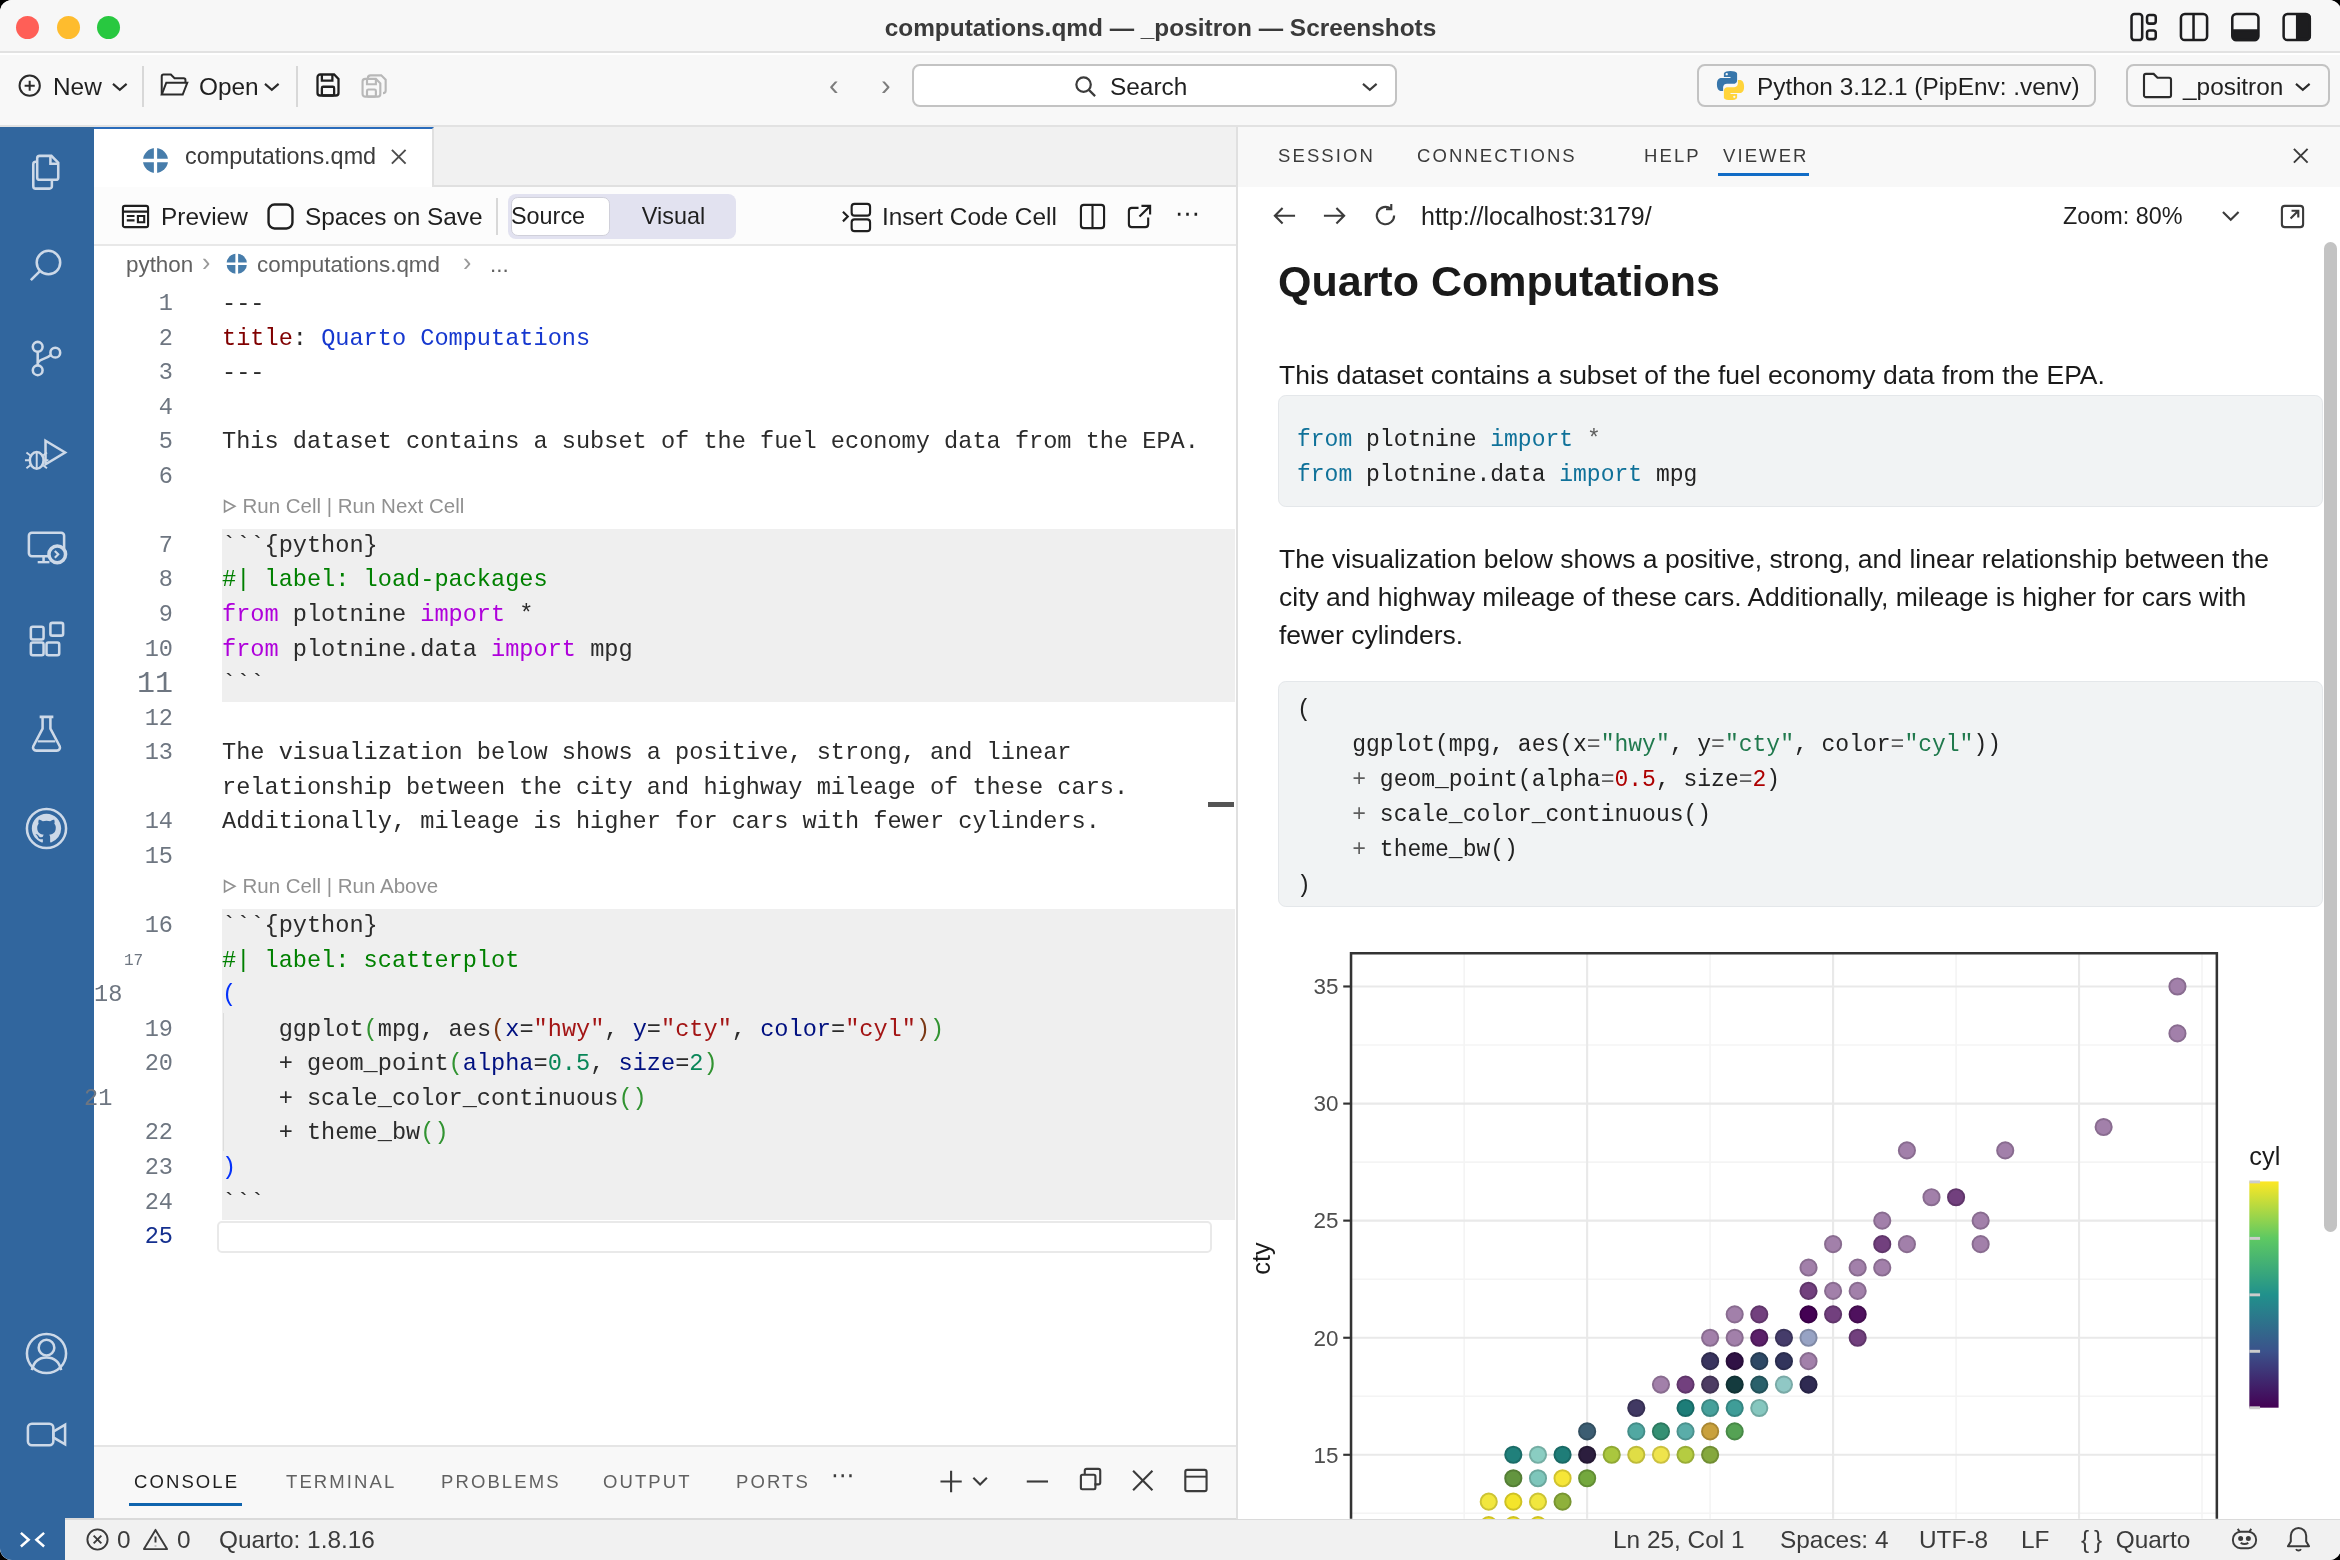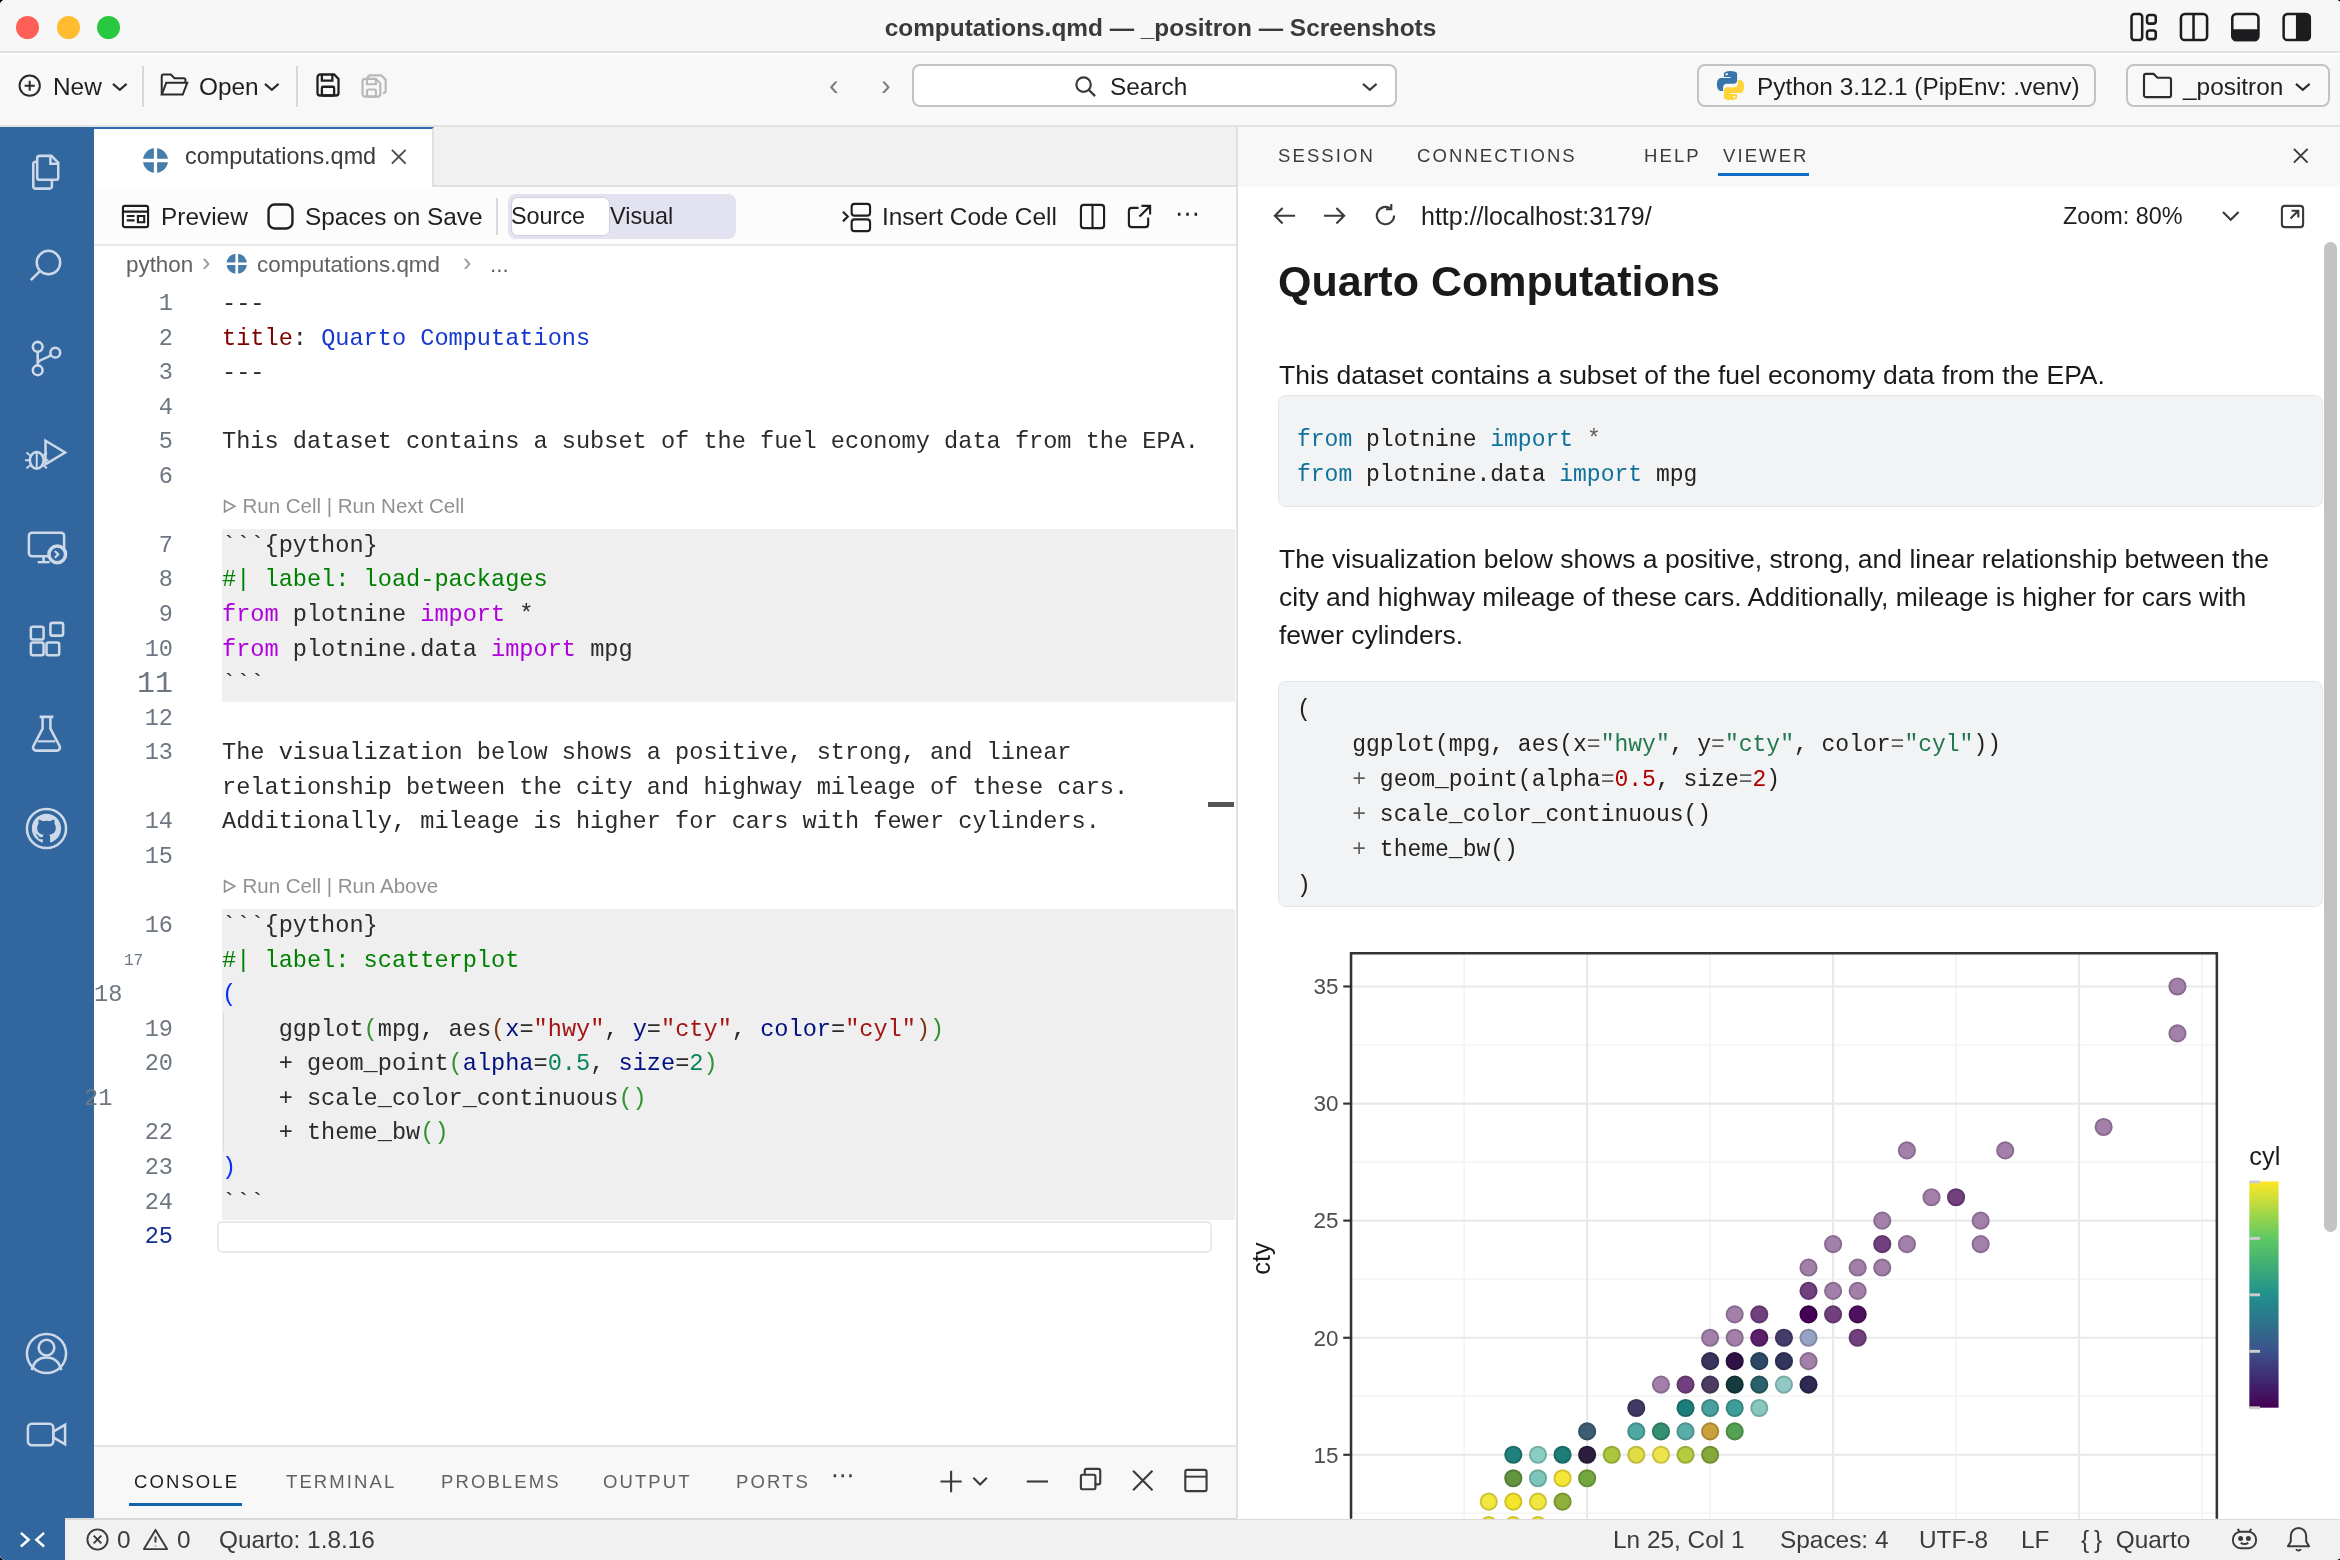--- a/index.html
+++ b/index.html
@@ -1,16 +1,16 @@
 <!DOCTYPE html>
 <html><head><meta charset="utf-8"><style>
 *{margin:0;padding:0;box-sizing:border-box}
 html,body{width:2341px;height:1560px;background:#000;overflow:hidden}
 body{font-family:"Liberation Sans",sans-serif;position:relative}
-.win{position:absolute;left:0;top:0;width:2341px;height:1560px;border-radius:5px;overflow:hidden;background:#fff}
+.win{position:absolute;left:0;top:0;width:2341px;height:1560px;border-radius:12px;overflow:hidden;background:#fff}
 .abs{position:absolute}
 .mono{font-family:"Liberation Mono",monospace}
 svg{display:block}
 </style></head><body>
 <div class="win">
 
 <div class="abs" style="left:0;top:0;width:2341px;height:53px;background:#f7f7f7;border-bottom:2px solid #e2e2e2"></div>
 <div class="abs" style="left:15.6px;top:15.6px;width:23.4px;height:23.4px;border-radius:50%;background:#ff5f57"></div>
 <div class="abs" style="left:57px;top:15.6px;width:23.4px;height:23.4px;border-radius:50%;background:#febc2e"></div>
 <div class="abs" style="left:97px;top:15.6px;width:23.4px;height:23.4px;border-radius:50%;background:#28c840"></div>
@@ -185,21 +185,21 @@
     </svg>
 <div class="abs" style="left:161px;top:202px;height:29px;font-size:24.4px;color:#1f1f1f;line-height:29px">Preview</div>
 <svg class="abs" style="left:266px;top:202px" width="29" height="29" viewBox="0 0 34 34" fill="none" stroke="#1f1f1f" stroke-width="2.8">
       <rect x="3" y="3" width="28" height="28" rx="7"></rect>
     </svg>
 <div class="abs" style="left:305px;top:202px;height:29px;font-size:24.4px;color:#1f1f1f;line-height:29px">Spaces on Save</div>
 <div class="abs" style="left:496px;top:198px;width:2px;height:37px;background:#d8d8d8"></div>
 <div class="abs" style="left:508px;top:194px;width:228px;height:45px;background:#e2e2f0;border-radius:7.8px"></div>
 <div class="abs" style="left:511px;top:197px;width:99px;height:39px;background:#ffffff;border:1px solid #d0d0da;border-radius:6.8px"></div>
 <div class="abs" style="left:511px;top:202px;width:99px;height:29px;font-size:23.4px;color:#1f1f1f;line-height:29px;text-align:left">Source</div>
-<div class="abs" style="left:610px;top:202px;width:127px;height:29px;font-size:23.4px;color:#1f1f1f;line-height:29px;text-align:left">Visual</div>
+<div class="abs" style="left:610px;top:202px;width:127px;height:29px;font-size:23.4px;color:#1f1f1f;line-height:29px;text-align:center">Visual</div>
 <svg class="abs" style="left:841px;top:201px" width="31" height="33" viewBox="0 0 32 34" fill="none" stroke="#1f1f1f" stroke-width="2.2">
       <path d="M2 11l5 5-5 5"></path>
       <rect x="11" y="3" width="19" height="12" rx="3"></rect>
       <rect x="11" y="19" width="19" height="12" rx="3"></rect>
     </svg>
 <div class="abs" style="left:882px;top:202px;height:29px;font-size:24.4px;color:#1f1f1f;line-height:29px">Insert Code Cell</div>
 <svg class="abs" style="left:1079px;top:203px" width="27" height="27" viewBox="0 0 28 28" fill="none" stroke="#1f1f1f" stroke-width="2.2">
       <rect x="2" y="2" width="24" height="24" rx="3"></rect>
       <line x1="14" y1="2" x2="14" y2="26"></line>
     </svg>

